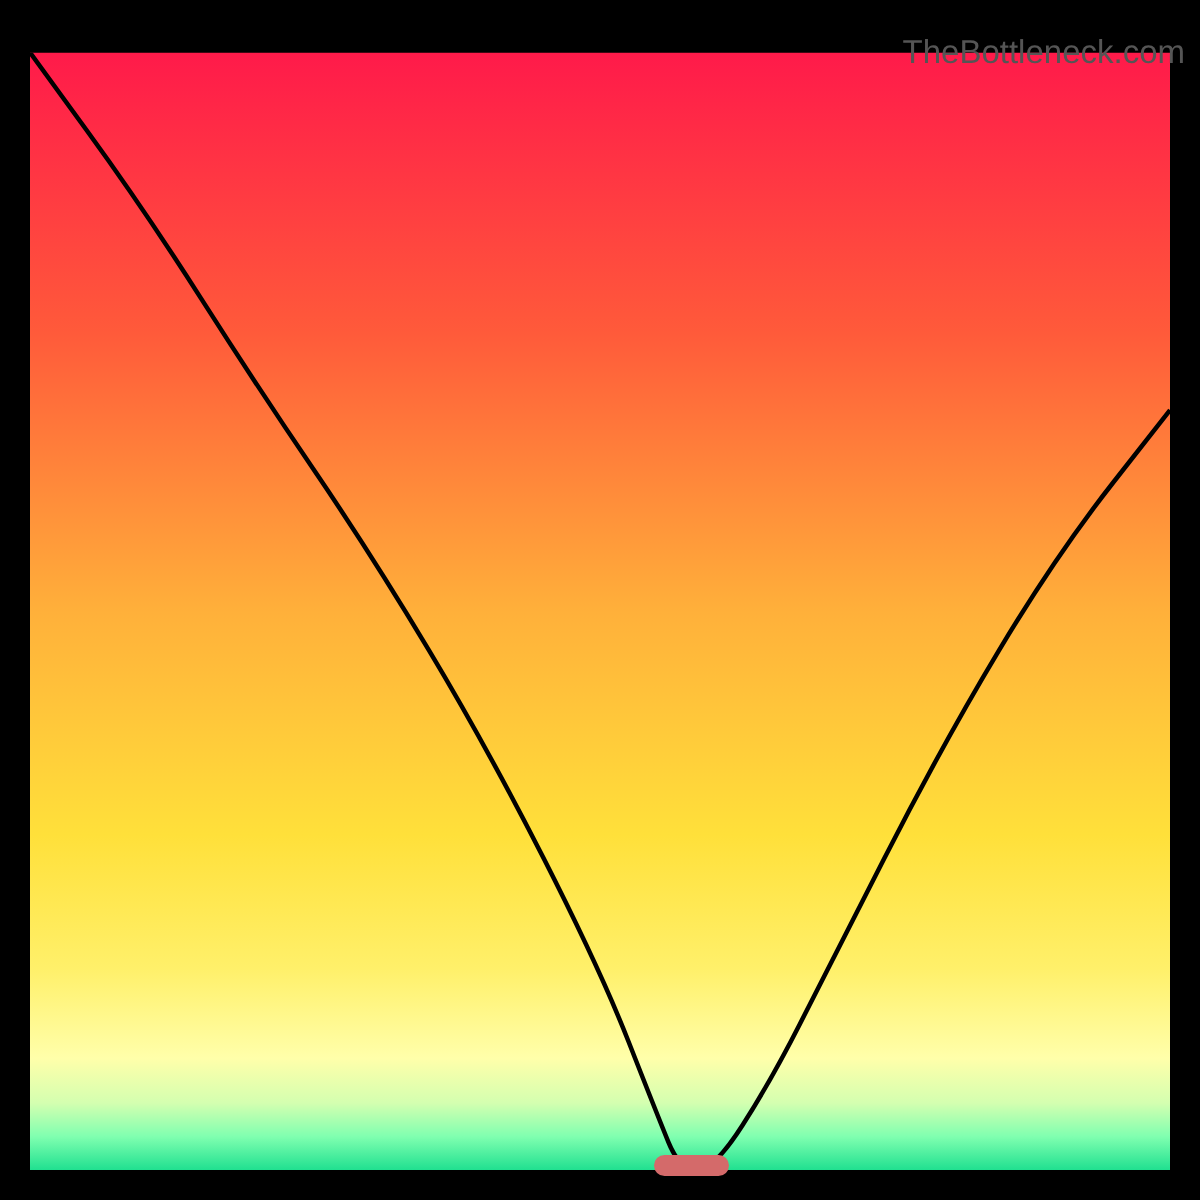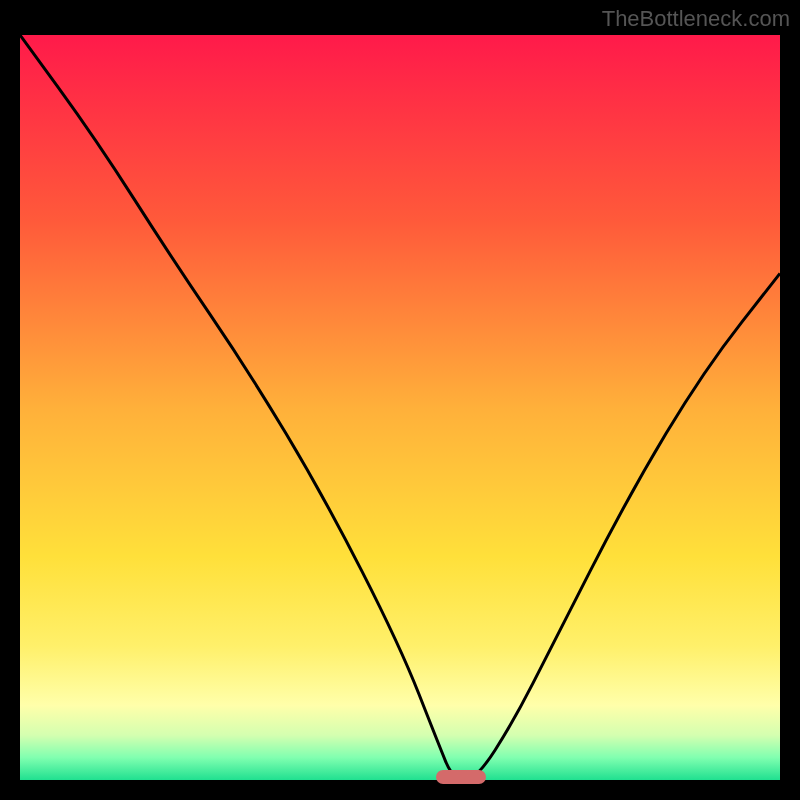--- a/index.html
+++ b/index.html
@@ -9,21 +9,21 @@
     }
     body {
       width: 800px;
       height: 800px;
       background: #000;
       position: relative;
       overflow: hidden;
     }
     .watermark {
       position: absolute;
-      top: 6px;
+      top: 22px;
       right: 10px;
       color: #555;
       font-family: Arial, sans-serif;
       font-size: 22px;
       font-weight: 500;
       z-index: 10;
     }
     .chart-area {
       position: absolute;
       top: 35px;

